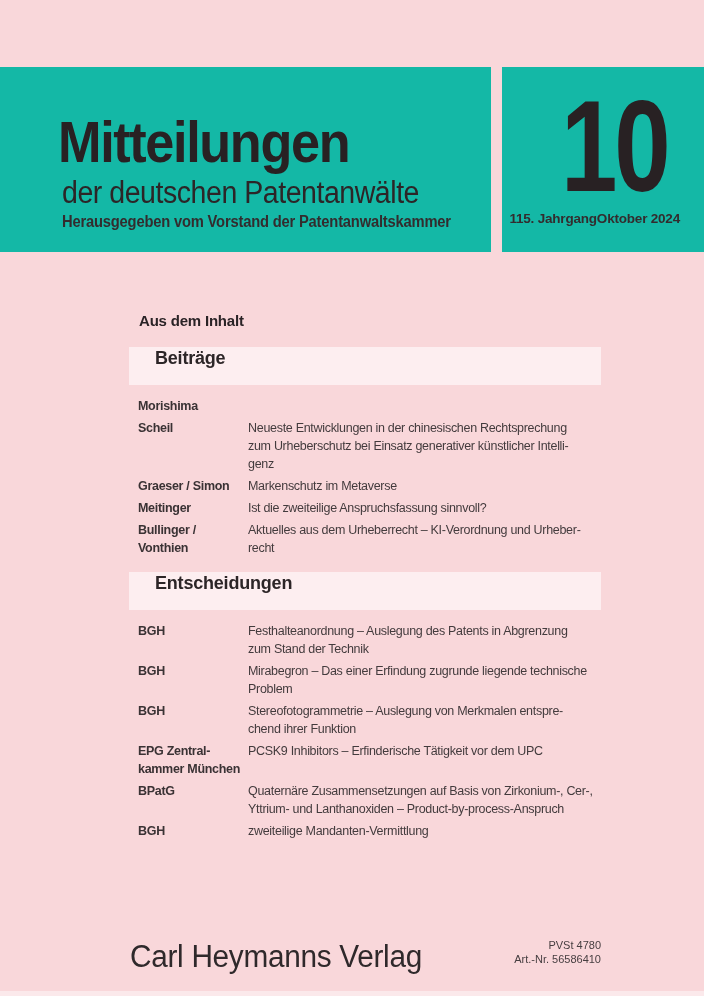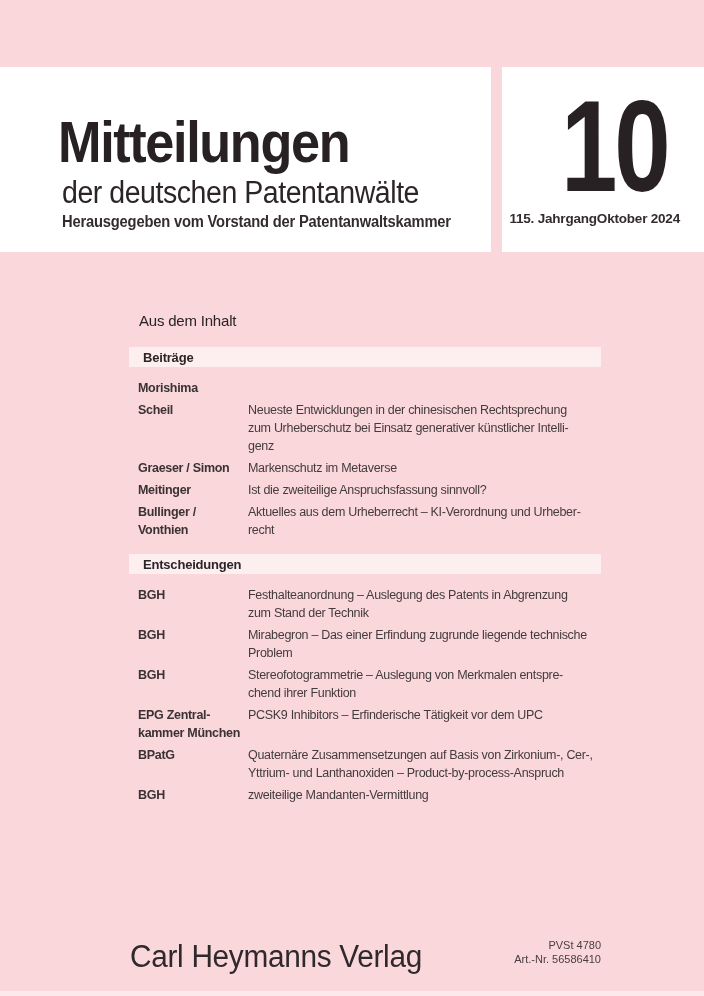--- a/index.html
+++ b/index.html
@@ -11,21 +11,21 @@
     height: 996px;
     background: #f9d7da;
     overflow: hidden;
   }
 
   
   .panel {
     position: absolute;
     top: 67px;
     height: 185px;
-    background: #ffffff;
+    background: #14b8a6;
   }
   .panel-left  { left: 0;     width: 491px; }
   .panel-right { left: 502px; width: 202px; }
 
   .masthead-title {
     position: absolute;
     left: 58px;
     top: 46px;
     font-size: 58px;
     font-weight: 700;
@@ -91,32 +91,32 @@
   .toc {
     position: absolute;
     left: 129px;
     top: 312px;
     width: 472px;
     color: #433b3d;
   }
   .toc-heading {
     padding-left: 10px;
     font-size: 15px;
-    font-weight: 400;
+    font-weight: 700;
     letter-spacing: -0.2px;
     color: #2a2326;
     line-height: 18px;
   }
   .section-band {
     margin-top: 17px;
-    height: 20px;
+    height: 38px;
     background: #fdeef0;
-    padding-left: 14px;
+    padding-left: 26px;
     box-sizing: border-box;
-    font-size: 13px;
+    font-size: 18px;
     font-weight: 700;
     letter-spacing: -0.2px;
     line-height: 22px;
     color: #2c2527;
   }
   .section + .section .section-band { margin-top: 15px; }
   .rows { margin-top: 12px; }
   .row {
     display: flex;
     margin-bottom: 4px;

